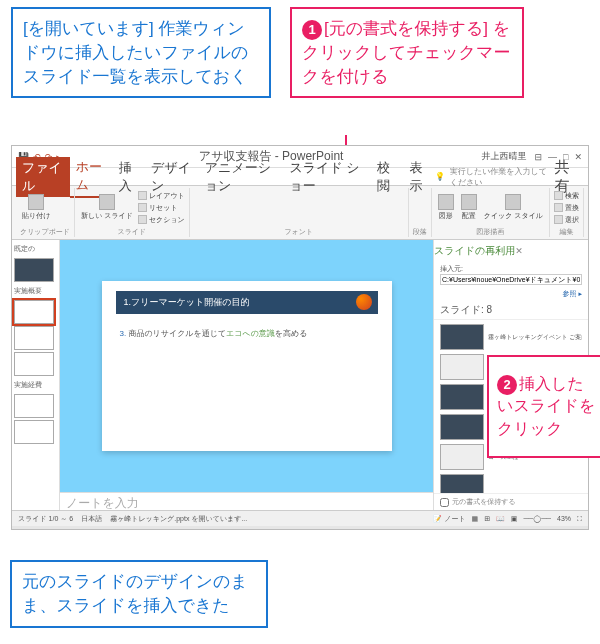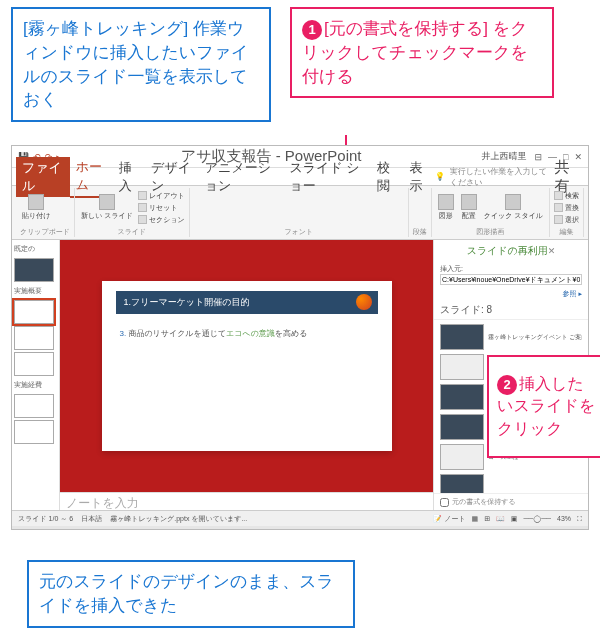--- a/index.html
+++ b/index.html
@@ -4,21 +4,21 @@
 <style>
 *{margin:0;padding:0;box-sizing:border-box;font-family:"Yu Gothic","Meiryo",sans-serif}
 body{width:600px;height:644px;background:#fff;position:relative;font-size:11px}
 .annot{border:2px solid;padding:8px 10px;background:#fff;font-size:17px;line-height:1.4;position:absolute}
 .annot-blue{border-color:#1976d2;color:#1976d2}
 .annot-magenta{border-color:#e91e63;color:#e91e63}
 .circle-num{display:inline-block;width:20px;height:20px;border-radius:50%;background:#e91e63;color:#fff;text-align:center;line-height:20px;font-size:13px;font-weight:bold;margin-right:2px}
 .app{position:absolute;top:145px;left:11px;width:578px;height:385px;background:#e6e6e6;border:1px solid #bbb;font-size:9px}
 .titlebar{height:22px;background:#fff;display:flex;align-items:center;padding:0 6px;border-bottom:1px solid #ddd}
 .titlebar .qat{color:#b84025;font-size:9px;display:flex;gap:4px}
-.titlebar .title{flex:1;text-align:center;color:#555;font-size:15px}
+.titlebar .title{flex:1;text-align:center;color:#555;font-size:12px}
 .titlebar .user{color:#555;font-size:9px;margin-right:8px}
 .titlebar .controls{display:flex;gap:6px;color:#666}
 .tabs{height:18px;background:#fff;display:flex;align-items:center;padding:0 4px;border-bottom:1px solid #ccc}
 .tab{padding:2px 6px;color:#444;font-size:13px;cursor:pointer}
 .tab.file{background:#b84025;color:#fff}
 .tab.active{border-bottom:2px solid #b84025;color:#b84025}
 .search-label{margin-left:auto;color:#888;font-size:8px;display:flex;align-items:center;gap:4px}
 .share{padding:2px 6px;font-size:15px;color:#444}
 .ribbon{height:54px;background:#f5f5f5;display:flex;align-items:stretch;border-bottom:1px solid #ccc;padding:2px 4px;overflow:hidden}
 .rgroup{display:flex;flex-direction:column;justify-content:space-between;padding:0 4px;border-right:1px solid #ddd}
@@ -27,32 +27,32 @@
 .ribbon-btn{display:flex;flex-direction:column;align-items:center;gap:1px;padding:1px 2px;font-size:7px;color:#444}
 .ribbon-btn .ico{width:16px;height:16px;background:#ccc;border:1px solid #aaa}
 .mini-item{font-size:7px;color:#444;padding:1px 0;display:flex;align-items:center;gap:2px}
 .mini-item .si{width:9px;height:9px;background:#ddd;border:1px solid #bbb}
 .main{display:flex;height:270px}
 .thumbs{width:48px;background:#fff;border-right:1px solid #ddd;padding:2px;overflow:hidden}
 .thumb-sec{font-size:7px;color:#666;padding:2px 0}
 .thumb{width:40px;height:24px;background:#fff;border:1px solid #aaa;margin:2px 0;position:relative}
 .thumb.dark{background:#3a4a5a}
 .thumb.sel{outline:2px solid #d04020}
-.canvas{flex:1;background:#b91c1c;display:flex;flex-direction:column}
+.canvas{flex:1;background:#7dd3fc;display:flex;flex-direction:column}
 .slide-area{flex:1;display:flex;align-items:center;justify-content:center;padding:10px}
 .slide{width:290px;height:170px;background:#fff;box-shadow:0 2px 6px rgba(0,0,0,0.2);padding:10px 14px}
 .slide-title{background:#2a4a6a;color:#fff;padding:5px 8px;font-size:9px;margin-bottom:10px;position:relative}
 .slide-title::after{content:"";position:absolute;right:6px;top:3px;width:16px;height:16px;border-radius:50%;background:radial-gradient(circle at 30% 30%,#f80,#d04020)}
 .slide-item{font-size:8px;color:#555;padding:4px 4px}
 .slide-item .num{color:#2a6ab0}
 .slide-item .hl-o{color:#e07030}
 .slide-item .hl-g{color:#5a9a4a}
 .notes{height:18px;background:#fff;border-top:1px solid #ddd;padding:2px 6px;font-size:12px;color:#aaa}
 .reuse{width:155px;background:#fff;border-left:1px solid #ddd;display:flex;flex-direction:column}
-.reuse-head{padding:4px 0;display:flex;justify-content:center;align-items:center}
+.reuse-head{padding:4px 0;display:flex;justify-content:flex-start;align-items:center}
 .reuse-title{color:#4a8a3a;font-size:10px}
 .reuse-close{color:#888;cursor:pointer}
 .reuse-src{padding:2px 6px;font-size:7px;color:#555}
 .reuse-src input{width:100%;font-size:7px;border:1px solid #ccc;padding:1px}
 .reuse-link{text-align:right;padding:2px 6px;font-size:7px;color:#2a6ab0}
 .reuse-count{padding:2px 6px;font-size:10px;color:#555;border-bottom:1px solid #eee}
 .reuse-list{flex:1;overflow:hidden;padding:2px 4px}
 .reuse-item{display:flex;gap:4px;padding:2px;align-items:center}
 .reuse-thumb{width:44px;height:26px;background:#3a4a5a;border:1px solid #aaa;flex-shrink:0}
 .reuse-thumb.light{background:#eee}
@@ -61,24 +61,24 @@
 .reuse-check input{width:9px;height:9px}
 .status{height:16px;background:#f0f0f0;border-top:1px solid #ccc;display:flex;align-items:center;padding:0 6px;font-size:7px;color:#555;gap:8px}
 .status .right{margin-left:auto;display:flex;gap:6px;align-items:center}
 .leader{position:absolute;background:#e91e63;width:2px}
 .leader1{top:135px;left:345px;height:290px}
 </style>
 </head>
 <body>
 
 <div class="annot annot-blue" style="top:7px;left:11px;width:260px">
-  <span>[霧ヶ峰トレッキング] 作業ウィンドウに挿入したいファイルのスライド一覧を表示しておく</span>
-</div>
-
-<div class="annot annot-magenta" style="top:7px;left:290px;width:264px">
+  <span>[を開いています] 作業ウィンドウに挿入したいファイルのスライド一覧を表示しておく</span>
+</div>
+
+<div class="annot annot-magenta" style="top:7px;left:290px;width:234px">
   <span class="circle-num">1</span><span>[元の書式を保持する] をクリックしてチェックマークを付ける</span>
 </div>
 
 <div class="leader leader1"></div>
 
 <div class="app">
   <div class="titlebar">
     <div class="qat">
       <span>💾</span>
       <span>↶</span>
@@ -272,15 +272,15 @@
       <span>43%</span>
       <span>⛶</span>
     </div>
   </div>
 </div>
 
 <div class="annot annot-magenta" style="top:355px;left:487px;width:119px;padding:16px 8px;font-size:16px">
   <span class="circle-num">2</span><span>挿入したいスライドをクリック</span>
 </div>
 
-<div class="annot annot-blue" style="top:560px;left:27px;width:328px">
+<div class="annot annot-blue" style="top:560px;left:10px;width:258px">
   <span>元のスライドのデザインのまま、スライドを挿入できた</span>
 </div>
 
 </body></html>

